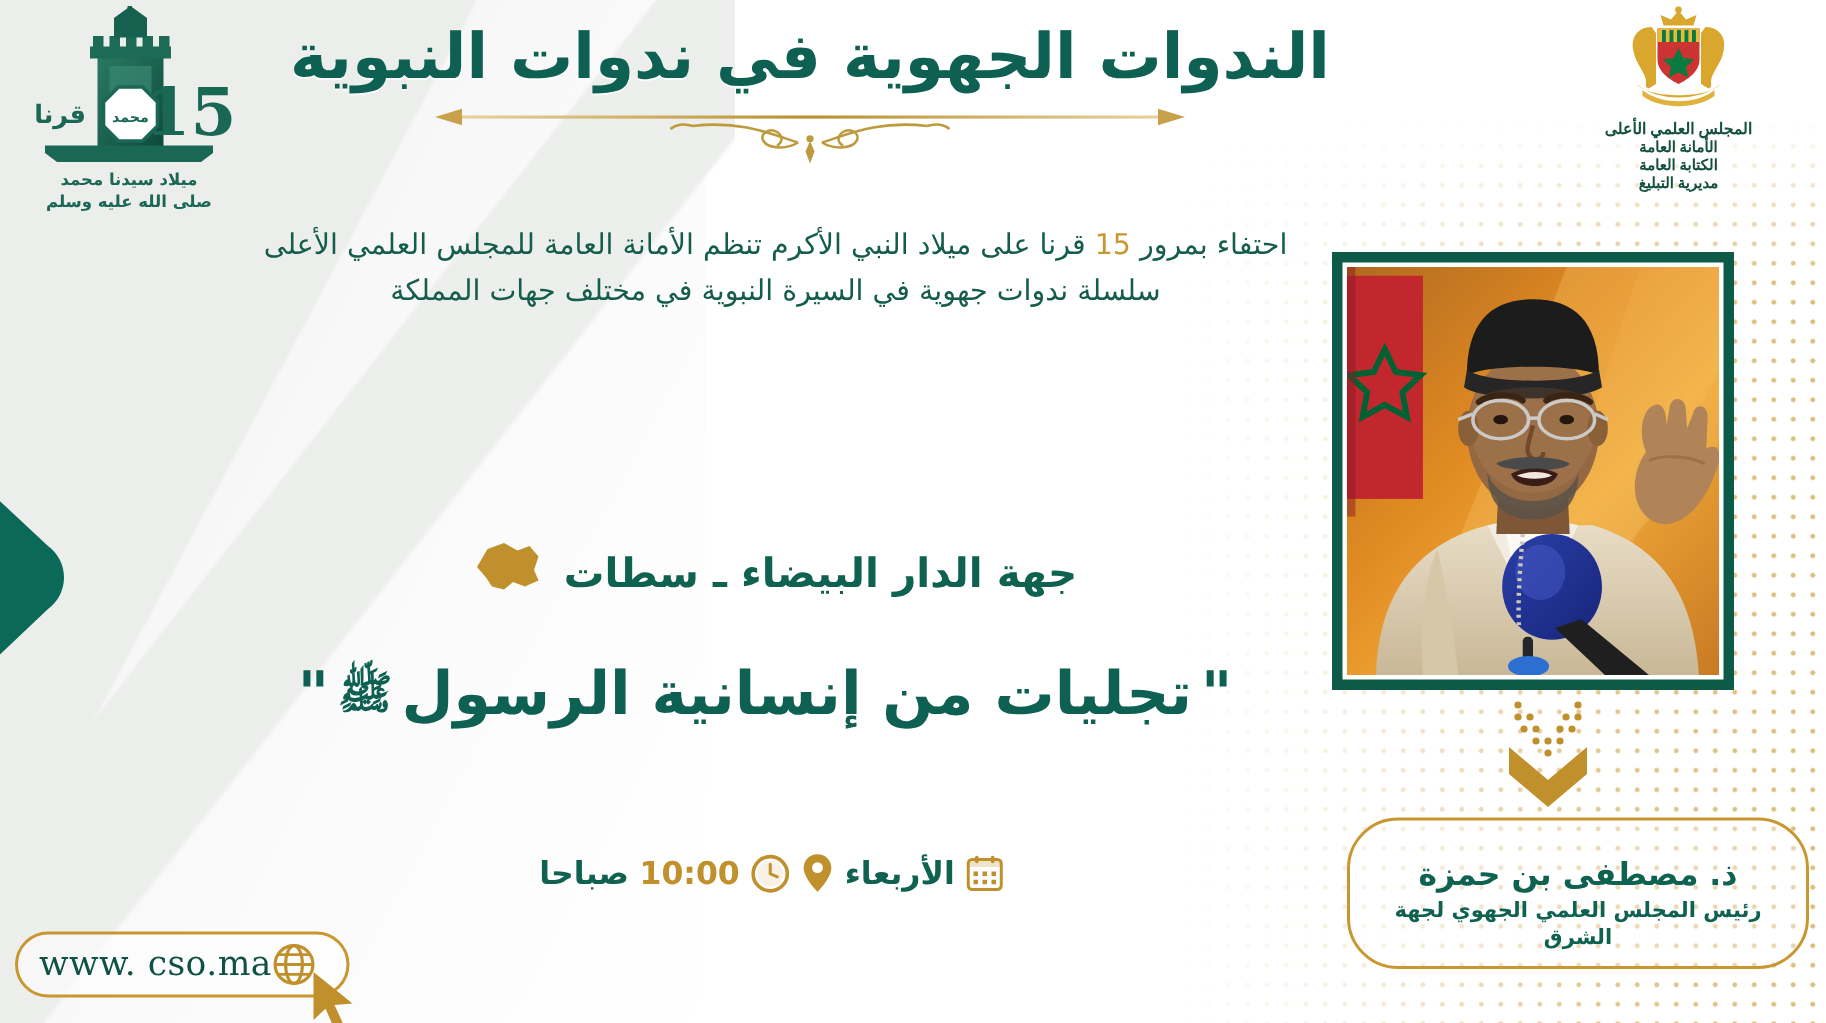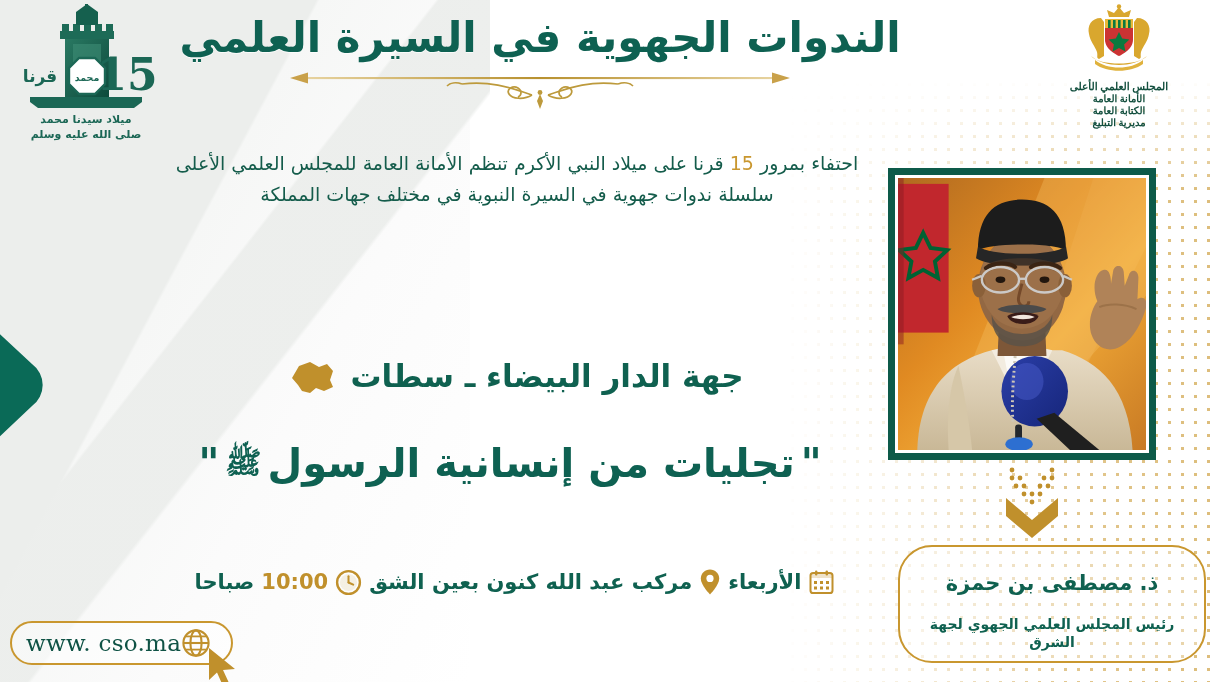--- a/index.html
+++ b/index.html
@@ -65,22 +65,22 @@
   .intro{
     position:absolute;left:162px;top:148px;width:710px;z-index:4;
     text-align:center;color:#145c4b;
     font-size:19px;line-height:1.62;font-weight:400;
   }
   .intro .num{color:#c9972f;}
 
   
   .region-line{
     position:absolute;left:280px;top:358px;width:470px;z-index:4;
-    display:flex;align-items:flex-start;justify-content:center;gap:12px;
-    color:#0f6150;font-size:31px;font-weight:700;
+    display:flex;align-items:flex-end;justify-content:center;gap:12px;
+    color:#0f6150;font-size:27px;font-weight:700;
   }
 
   
   .theme{
     position:absolute;left:160px;top:440px;width:700px;z-index:4;
     text-align:center;color:#0e6152;
     font-size:40px;font-weight:700;line-height:1.15;
     display:flex;align-items:center;justify-content:center;gap:6px;
   }
   .theme .saw{font-size:30px;line-height:1;}
@@ -118,21 +118,21 @@
   
   .gold-arrow{position:absolute;left:1000px;top:466px;z-index:4;}
 
   
   .speaker-box{
     position:absolute;left:898px;top:545px;width:272px;z-index:5;
     border:2px solid #c9972f;border-radius:34px;
     padding:24px 16px 10px;text-align:center;background:rgba(255,255,255,.35);
   }
   .speaker-name{color:#0f6150;font-size:21px;font-weight:700;line-height:1.2;}
-  .speaker-role{color:#0f6150;font-size:14px;font-weight:700;line-height:1.25;margin-top:20px;}
+  .speaker-role{color:#0f6150;font-size:14px;font-weight:700;line-height:1.25;margin-top:3px;}
 </style>
 </head>
 <body>
 
 <div id="poster">
 
   <div class="bg-left-wash"></div>
   <div class="bg-diag-sheen"></div>
   <div class="bg-dots"></div>
   <div class="bg-dots-topleftfade"></div>
@@ -212,21 +212,21 @@
     </svg>
     <div class="emblem-lines">
       <div>المجلس العلمي الأعلى</div>
       <div>الأمانة العامة</div>
       <div>الكتابة العامة</div>
       <div>مديرية التبليغ</div>
     </div>
   </div>
 
   <div class="title-block">
-    <div class="main-title">الندوات الجهوية في السيرة العلمي</div>
+    <div class="main-title">الندوات الجهوية في ندوات النبوية</div>
     <div class="divider">
       <svg width="520" height="44" viewBox="0 0 520 44">
         <defs>
           <linearGradient id="gl" x1="0" y1="0" x2="1" y2="0">
             <stop offset="0%" stop-color="#e7d3a0"></stop>
               <stop offset="50%" stop-color="#b8912f"></stop>
               <stop offset="100%" stop-color="#e7d3a0"></stop>
           </linearGradient>
         </defs>
         <rect x="26" y="9" width="468" height="2.1" fill="url(#gl)"></rect>
@@ -286,21 +286,20 @@
       </svg>
     </span>
     <span class="ar-green">الأربعاء</span>
 
     <span class="ico">
       <svg width="22" height="28" viewBox="0 0 22 28">
         <path d="M11 1.5 C5.8 1.5 1.8 5.5 1.8 10.6 C1.8 17.4 11 26.5 11 26.5 C11 26.5 20.2 17.4 20.2 10.6 C20.2 5.5 16.2 1.5 11 1.5 Z" fill="#c0902c"></path>
         <circle cx="11" cy="10.4" r="3.6" fill="#ffffff"></circle>
       </svg>
     </span>
-    <span class="ar-green">مركب عبد الله كنون بعين الشق</span>
 
     <span class="ico">
       <svg width="27" height="27" viewBox="0 0 27 27">
         <circle cx="13.5" cy="13.5" r="11.4" fill="none" stroke="#c0902c" stroke-width="2.4"></circle>
         <circle cx="13.5" cy="13.5" r="8.6" fill="#c0902c" opacity=".12"></circle>
         <line x1="13.5" y1="13.5" x2="13.5" y2="7.2" stroke="#c0902c" stroke-width="2" stroke-linecap="round"></line>
         <line x1="13.5" y1="13.5" x2="18.2" y2="15.6" stroke="#c0902c" stroke-width="2" stroke-linecap="round"></line>
       </svg>
     </span>
     <span class="ar-gold">10:00</span>

